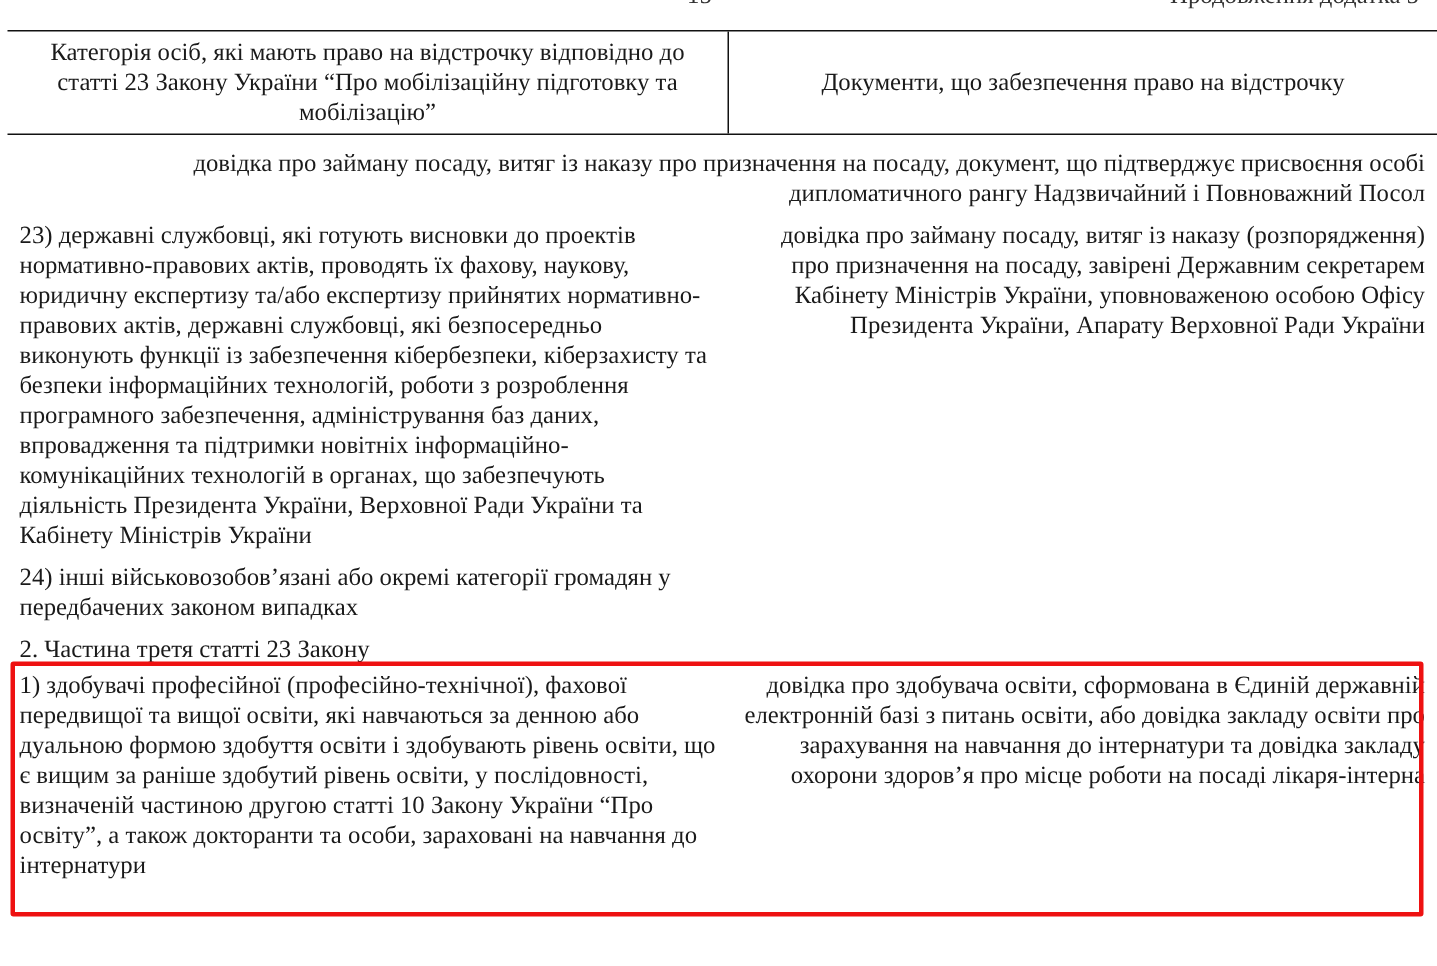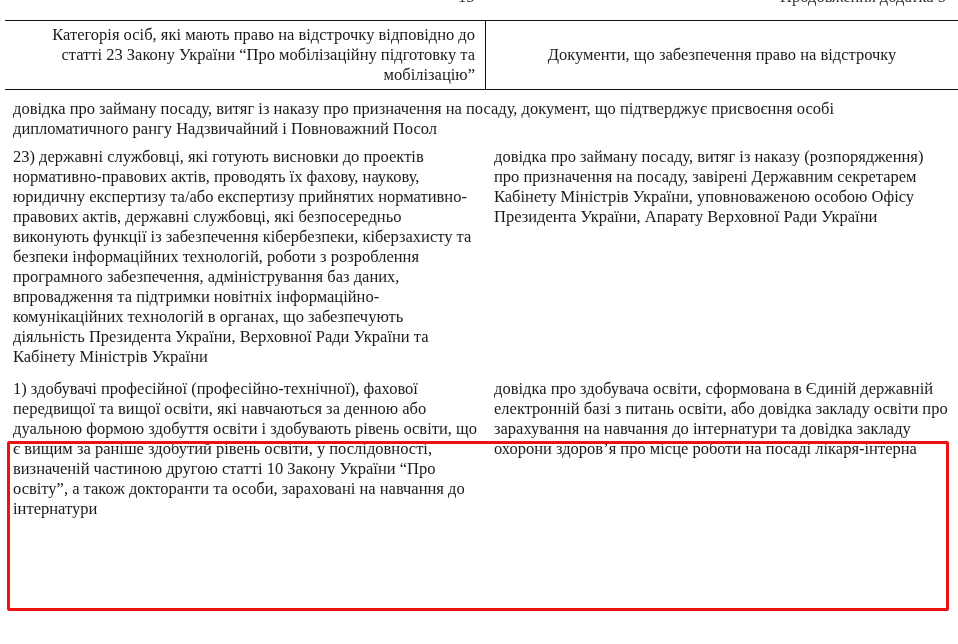--- a/index.html
+++ b/index.html
@@ -52,38 +52,38 @@
       display: flex;
       align-items: center;
       justify-content: center;
       text-align: center;
       box-sizing: border-box;
       padding: 0 10px;
     }
     .header-cell.col1 {
       width: 481px;
       border-right: 1.3px solid #111;
-      text-align: right;
     }
     .header-cell.col2 {
       flex: 1;
     }
     .row {
       display: flex;
     }
     .cell {
       box-sizing: border-box;
       padding: 0 8px;
     }
     .cell.col1 {
       width: 481px;
     }
     .cell.col2 {
       flex: 1;
       padding-left: 8px;
+      text-align: right;
     }
     .row-22 { margin-top: 9px; }
     .row-23 { margin-top: 8px; }
     .row-24 { margin-top: 8px; }
     .section-row { margin-top: 8px; }
     .row-1 { margin-top: 4px; }
     .highlight-box {
       position: absolute;
       left: 7px;
       top: 441px;
@@ -112,23 +112,27 @@
   <div class="row row-22">
     <div class="cell col2">довідка про займану посаду, витяг із наказу про призначення на посаду, документ, що підтверджує присвоєння особі дипломатичного рангу Надзвичайний і Повноважний Посол</div>
   </div>
 
   <div class="row row-23">
     <div class="cell col1">23) державні службовці, які готують висновки до проектів нормативно-правових актів, проводять їх фахову, наукову, юридичну експертизу та/або експертизу прийнятих нормативно-правових актів, державні службовці, які безпосередньо виконують функції із забезпечення кібербезпеки, кіберзахисту та безпеки інформаційних технологій, роботи з розроблення програмного забезпечення, адміністрування баз даних, впровадження та підтримки новітніх інформаційно-комунікаційних технологій в органах, що забезпечують діяльність Президента України, Верховної Ради України та Кабінету Міністрів України</div>
     <div class="cell col2">довідка про займану посаду, витяг із наказу (розпорядження) про призначення на посаду, завірені Державним секретарем Кабінету Міністрів України, уповноваженою особою Офісу Президента України, Апарату Верховної Ради України</div>
   </div>
 
   <div class="row row-24">
+    <div class="cell col1">24) інші військовозобов’язані або окремі категорії громадян у передбачених законом випадках</div>
     <div class="cell col2"></div>
   </div>
 
+  <div class="row section-row">
+    <div class="cell col1">2. Частина третя статті 23 Закону</div>
+  </div>
 
   <div class="row row-1">
     <div class="cell col1">1) здобувачі професійної (професійно-технічної), фахової передвищої та вищої освіти, які навчаються за денною або дуальною формою здобуття освіти і здобувають рівень освіти, що є вищим за раніше здобутий рівень освіти, у послідовності, визначеній частиною другою статті 10 Закону України “Про освіту”, а також докторанти та особи, зараховані на навчання до інтернатури</div>
     <div class="cell col2">довідка про здобувача освіти, сформована в Єдиній державній електронній базі з питань освіти, або довідка закладу освіти про зарахування на навчання до інтернатури та довідка закладу охорони здоров’я про місце роботи на посаді лікаря-інтерна</div>
   </div>
 </div>
 
 <div class="highlight-box"></div>
 
 </body></html>

